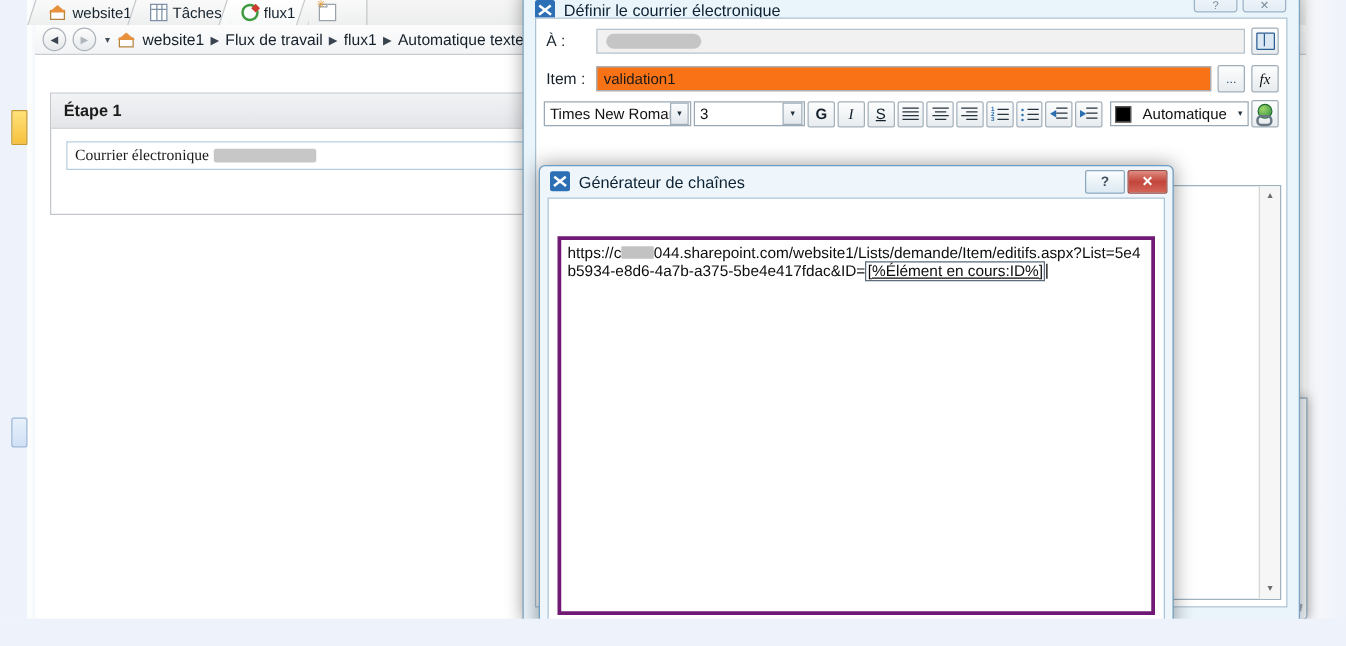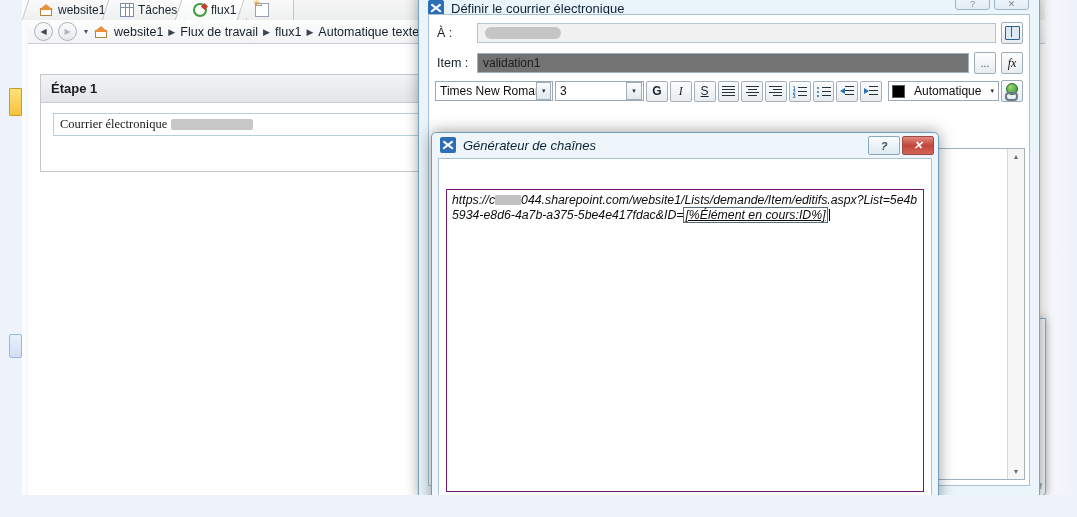--- a/index.html
+++ b/index.html
@@ -106,21 +106,21 @@
   .ic-app:before{transform:rotate(38deg);}
   .ic-app:after{transform:rotate(-38deg);}
 
   #mail-body{position:absolute;left:9px;top:23px;width:602px;height:472px;
       background:#ffffff;border:1px solid #a9c2d4;box-sizing:border-box;}
 
   .field-row{display:flex;align-items:center;height:24px;margin:6px 0 0 0;padding:0 6px 0 8px;}
   .field-label{width:40px;font-size:12.5px;color:#15202a;flex:0 0 auto;}
   .field-input{flex:1 1 auto;height:20px;border:1px solid #b6c4ce;
       background:#f1f1f1;box-sizing:border-box;display:flex;align-items:center;padding:0 5px;}
-  .field-input.white{background:#737373;border:1px solid #9eb2c0;}
+  .field-input.white{background:#f97316;border:1px solid #9eb2c0;}
   .sq-btn{width:20px;height:20px;margin-left:5px;border:1px solid #9fadb8;
       background:linear-gradient(to bottom,#fdfdfd,#e8ecef);
       display:flex;align-items:center;justify-content:center;
       font-size:10px;color:#2a4c6e;flex:0 0 auto;border-radius:2px;}
   .ic-book{width:13px;height:12px;border:1px solid #2b5f93;background:#dce9f5;
       position:relative;border-radius:1px;}
   .ic-book:after{content:"";position:absolute;left:5px;top:0;width:1px;height:10px;background:#2b5f93;}
   .fx-btn{font-style:italic;font-family:"Liberation Serif",serif;font-size:12px;color:#111;}
 
   
@@ -211,35 +211,35 @@
 
   
   #topright-stub{left:955px;top:-9px;width:74px;height:18px;display:flex;gap:4px;}
   .stub-btn{width:35px;height:17px;border:1px solid #9db4c6;border-radius:0 0 3px 3px;
       background:linear-gradient(to bottom,#f5f9fc,#e3edf5);
       font-size:9px;color:#7e8e9c;display:flex;align-items:flex-end;justify-content:center;}
 
   
   #gen-dialog{left:431px;top:132px;width:506px;height:372px;
       background:#eef6fc;border:1px solid #6e9cc0;border-radius:5px 5px 0 0;
-      box-shadow:0 0 16px rgba(0,0,0,.4);font-style:italic;}
+      box-shadow:0 0 16px rgba(0,0,0,.4);}
   #gen-title{height:24px;display:flex;align-items:center;gap:7px;padding-left:8px;
       font-size:13px;color:#0d2233;}
   #gen-wc{position:absolute;right:4px;top:3px;display:flex;gap:2px;}
   .gbtn{width:30px;height:17px;border:1px solid #8aa7bd;border-radius:2px;
       display:flex;align-items:center;justify-content:center;
       font-size:11px;font-weight:bold;color:#3b4c5c;
       background:linear-gradient(to bottom,#fafdfe,#dde9f2);}
   .gbtn.close{color:#ffffff;border-color:#9c4b42;
       background:linear-gradient(to bottom,#e08b80,#c2453a 50%,#d4665a);}
   #gen-panel{position:absolute;left:6px;top:25px;width:494px;height:342px;
       background:#ffffff;border:1px solid #a9c2d4;box-sizing:border-box;}
   #gen-nom-label{padding:8px 0 4px 9px;font-size:12.5px;color:#15202a;margin-top:20px;}
   #gen-text{position:absolute;left:7px;top:30px;width:478px;height:303px;
-      border:1px solid #701a75;background:#fff;box-sizing:border-box;
+      border:3px solid #701a75;background:#fff;box-sizing:border-box;
       padding:3px 5px;font-size:12.3px;line-height:15px;color:#0d0d0d;
       word-break:break-all;}
   .lookup{border:1px solid #5b6b79;background:#fff;padding:0 1px;
       text-decoration:underline;}
   .caret{display:inline-block;width:1px;height:12px;background:#000;
       vertical-align:-2px;margin-left:1px;}
   .url-redact{display:inline-block;width:26px;height:10px;background:#c2c2c2;
       border-radius:1px;vertical-align:-1px;}
 
   

